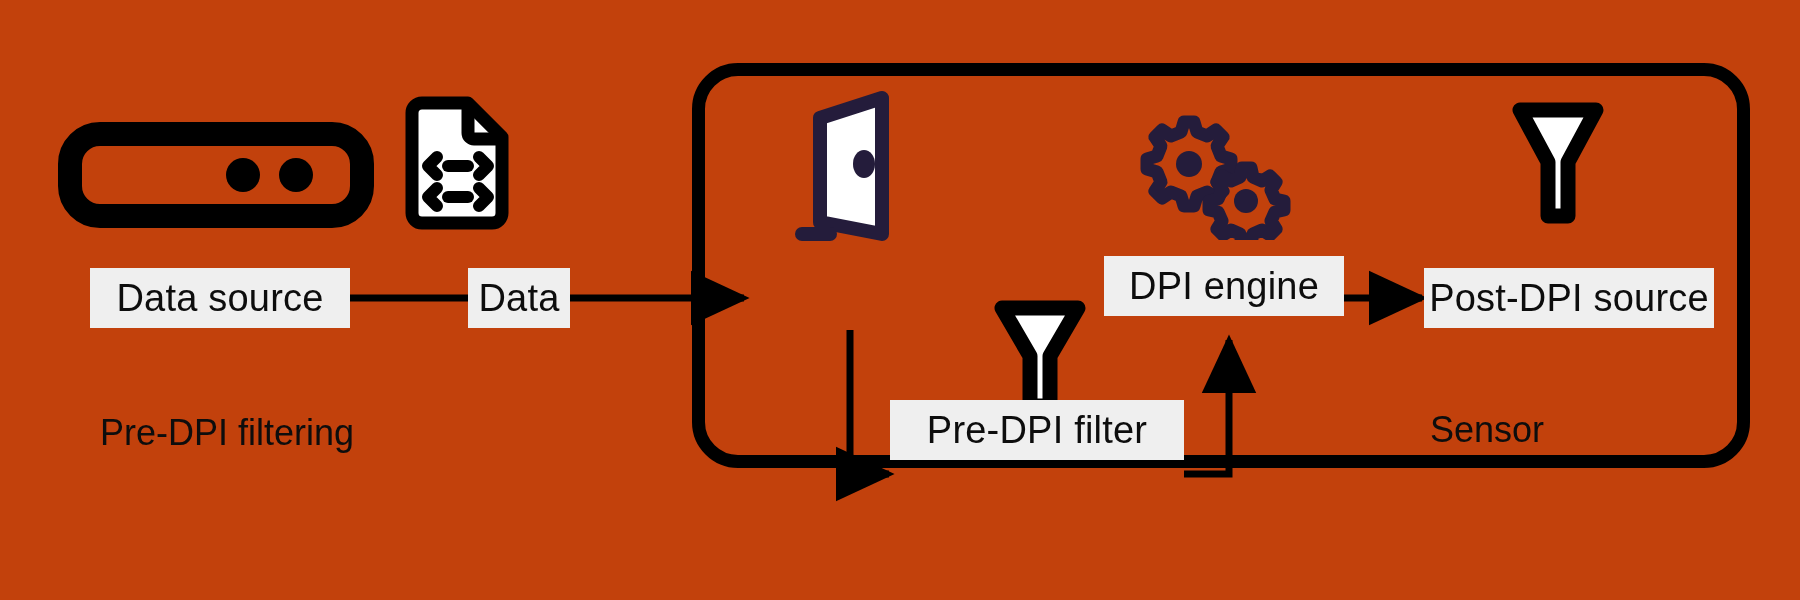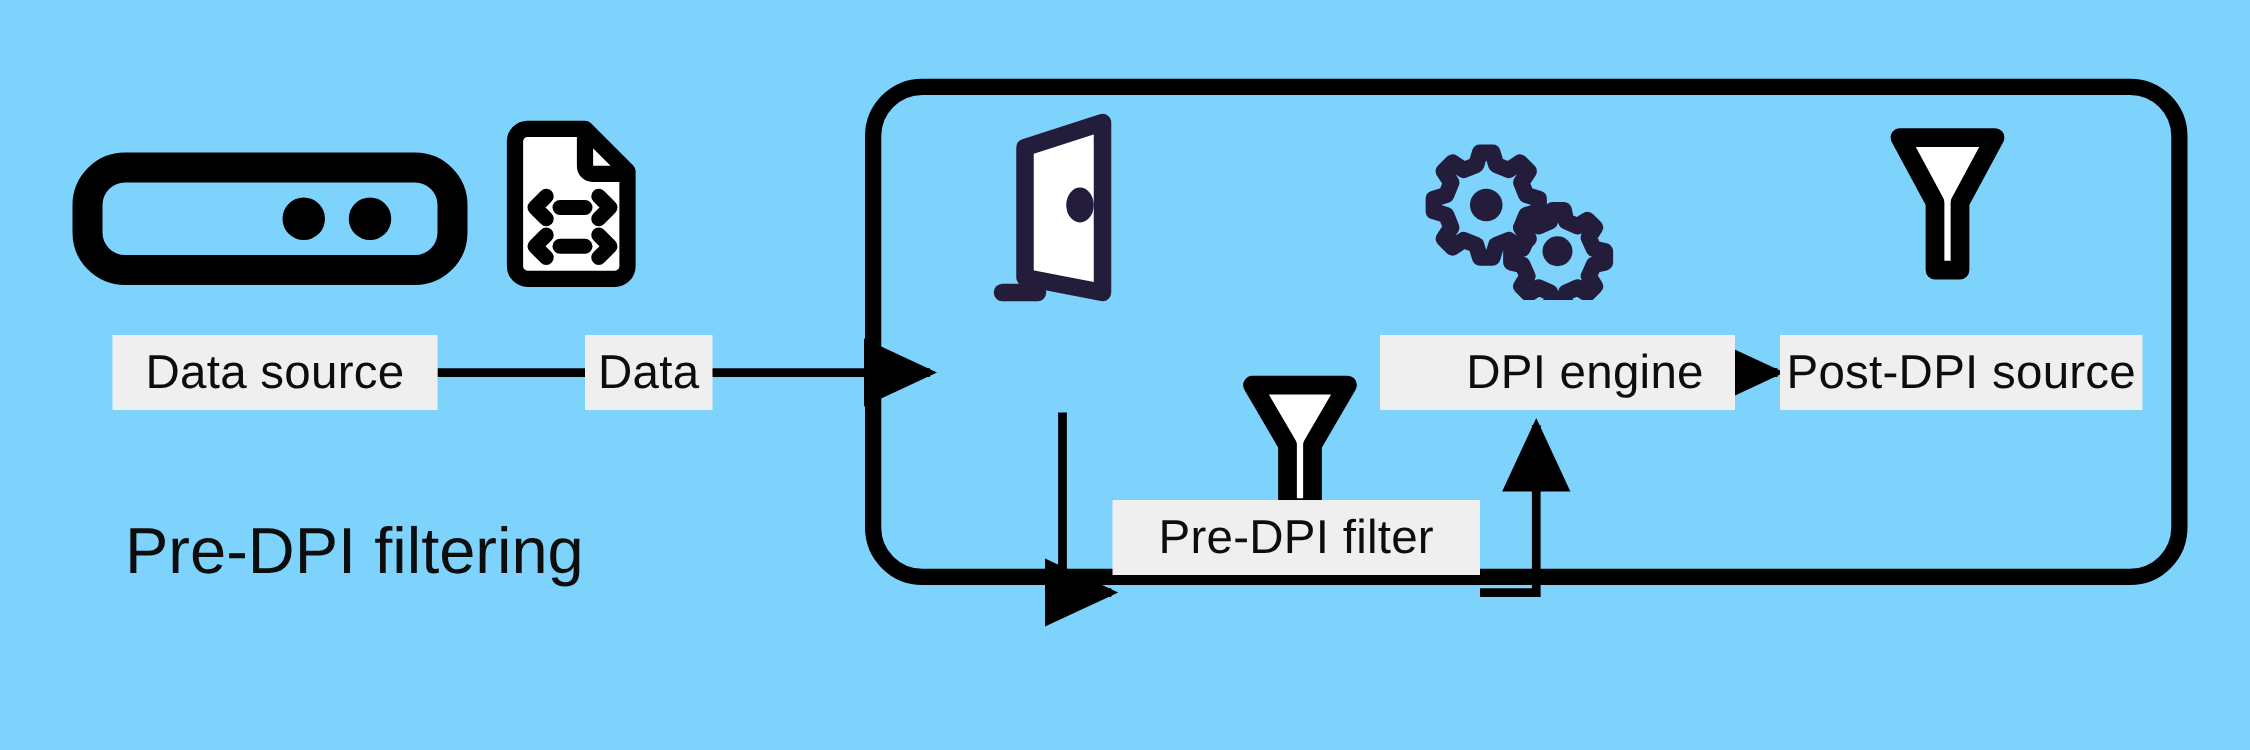--- a/index.html
+++ b/index.html
@@ -10,42 +10,42 @@
   }
   body {
     font-family: "Liberation Sans", "DejaVu Sans", sans-serif;
     color: #0a0a0a;
   }
 
   #canvas {
     position: relative;
     width: 1800px;
     height: 600px;
-    background: #7dd3fc;
+    background: #c2410c;
     overflow: hidden;
   }
 
   
   .chip {
     position: absolute;
     background: #efefef;
     display: flex;
     align-items: center;
     justify-content: center;
     font-size: 38px;
     letter-spacing: 0.2px;
     color: #0d0d0d;
     white-space: nowrap;
     line-height: 1;
   }
 
   
   .caption {
     position: absolute;
-    font-size: 52px;
+    font-size: 36px;
     color: #0d0d0d;
     white-space: nowrap;
     line-height: 1;
   }
 
   
   #sensor-container {
     position: absolute;
     left: 692px;
     top: 63px;
@@ -128,20 +128,21 @@
     <line x1="1344" y1="298" x2="1422" y2="298" stroke="#000000" stroke-width="7" marker-end="url(#arrowhead)"></line>
   </svg>
 
   <div class="chip" style="left:90px; top:268px; width:260px; height:60px;">Data source</div>
 
   <div class="chip" style="left:468px; top:268px; width:102px; height:60px;">Data</div>
 
 
   <div class="chip" style="left:890px; top:400px; width:294px; height:60px;">Pre-DPI filter</div>
 
-  <div class="chip" style="left:1104px; top:268px; width:240px; height:60px;padding-left:44px;">DPI engine</div>
+  <div class="chip" style="left:1104px; top:256px; width:240px; height:60px;">DPI engine</div>
 
   <div class="chip" style="left:1424px; top:268px; width:290px; height:60px;">Post-DPI source</div>
 
   <div class="caption" style="left:100px; top:415px;">Pre-DPI filtering</div>
 
+  <div class="caption" style="left:1430px; top:412px;">Sensor</div>
 
 </div>
 
 </body></html>

